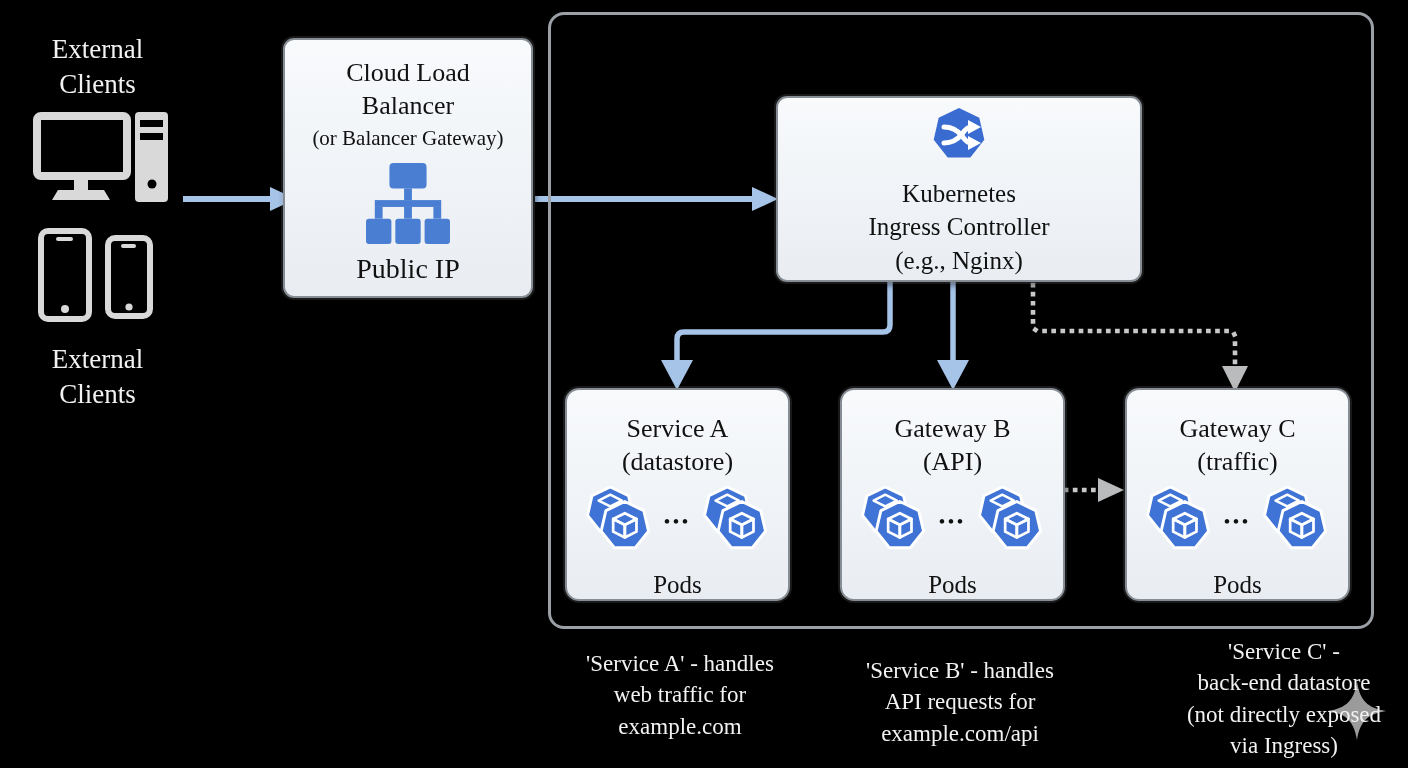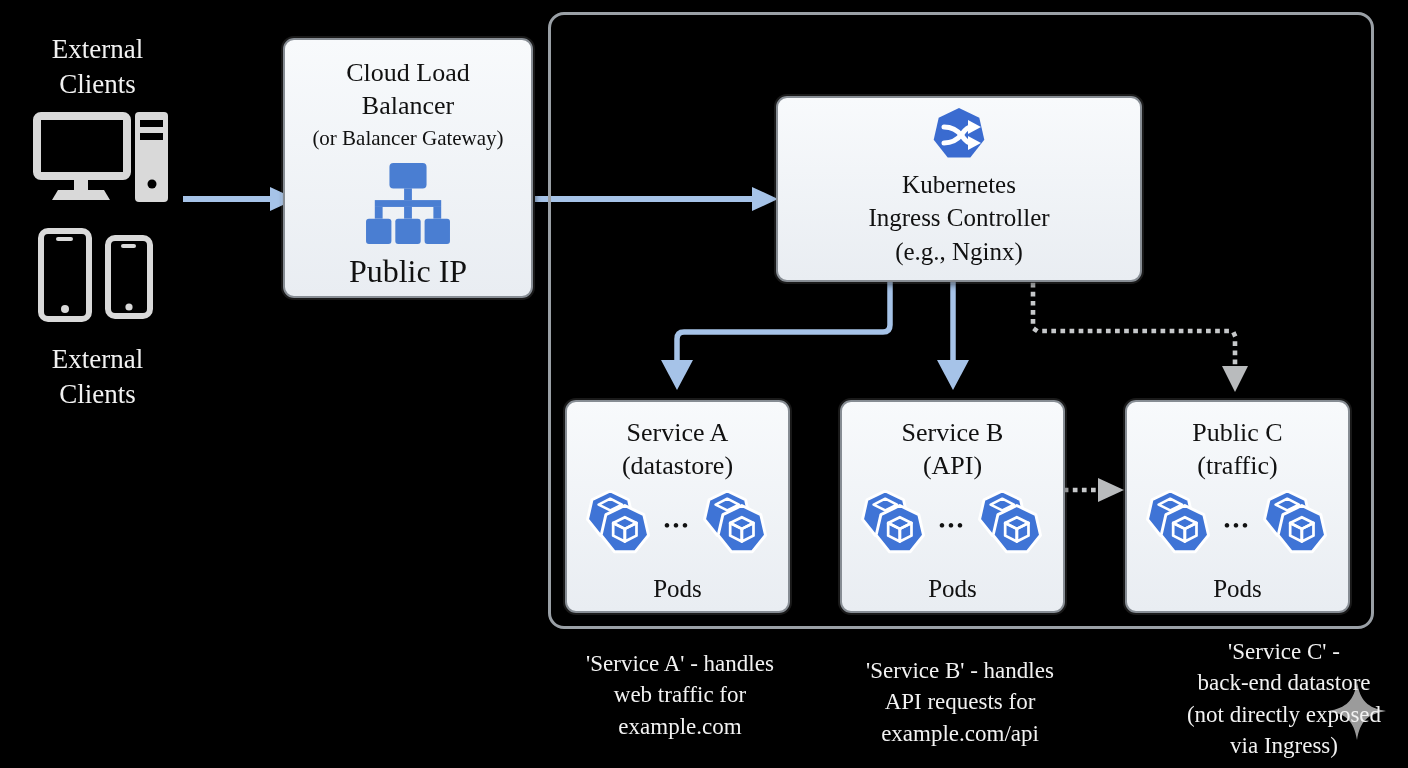--- a/index.html
+++ b/index.html
@@ -11,30 +11,30 @@
           text-align:center;}
   .caption{position:absolute;color:var(--text-light,#f2f2f2);font-size:23px;line-height:1.36;
            text-align:center;white-space:pre-line;z-index:3;}
 
   .box{position:absolute;background:linear-gradient(180deg,var(--box-bg-top,#f8fafc),var(--box-bg-bottom,#e9edf2));
        border:2px solid var(--box-border,#878d94);border-radius:11px;z-index:2;
        box-shadow:0 0 0 2px rgba(255,255,255,0.10),2px 3px 6px rgba(0,0,0,0.55);
        display:flex;flex-direction:column;align-items:center;color:var(--text-dark,#111);}
   .box-title{font-size:26px;line-height:1.28;text-align:center;}
   .box-subtitle{font-size:21px;line-height:1.25;text-align:center;margin-top:2px;}
-  .box-footer{font-size:32px;margin-top:8px;}
+  .box-footer{font-size:28px;margin-top:8px;}
   .pre{white-space:pre-line;}
 
   .lb{left:283px;top:38px;width:250px;height:260px;padding-top:16px;}
   .cluster{position:absolute;left:548px;top:12px;width:826px;height:617px;
            border:3px solid var(--cluster-border,#9aa0a6);border-radius:16px;z-index:1;}
   .ingress{left:776px;top:96px;width:366px;height:186px;padding-top:10px;}
-  .ingress .box-title{font-size:25px;line-height:1.33;margin-top:6px;}
-
-  .svc{top:400px;width:225px;height:213px;padding-top:14px;}
+  .ingress .box-title{font-size:25px;line-height:1.33;margin-top:15px;}
+
+  .svc{top:388px;width:225px;height:213px;padding-top:22px;border-radius:14px;}
   .svc-a{left:565px;} .svc-b{left:840px;} .svc-c{left:1125px;}
   .pods-row{display:flex;align-items:center;gap:10px;margin-top:6px;height:70px;}
   .ellipsis{font-size:17px;font-weight:bold;letter-spacing:3px;color:#111;transform:translateY(2px);}
   .pods-label{font-size:25px;margin-top:16px;}
 
   .overlay{position:absolute;left:0;top:0;z-index:1;}
   .icon-abs{position:absolute;}
   .sparkle{position:absolute;left:1328px;top:682px;z-index:2;}
 </style>
 </head>
@@ -146,36 +146,36 @@
         </svg>
       <span class="ellipsis">•••</span>
       <svg width="70" height="68" viewBox="0 0 72 70">
           <use href="#podpair"></use>
         </svg>
     </div>
     <div class="pods-label">Pods</div>
   </div>
 
   <div class="box svc svc-b">
-    <div class="box-title">Service B</div>
+    <div class="box-title">Gateway B</div>
     <div class="box-title">(API)</div>
     <div class="pods-row">
       <svg width="70" height="68" viewBox="0 0 72 70">
           <use href="#podpair"></use>
         </svg>
       <span class="ellipsis">•••</span>
       <svg width="70" height="68" viewBox="0 0 72 70">
           <use href="#podpair"></use>
         </svg>
     </div>
     <div class="pods-label">Pods</div>
   </div>
 
   <div class="box svc svc-c">
-    <div class="box-title">Public C</div>
+    <div class="box-title">Gateway C</div>
     <div class="box-title">(traffic)</div>
     <div class="pods-row">
       <svg width="70" height="68" viewBox="0 0 72 70">
           <use href="#podpair"></use>
         </svg>
       <span class="ellipsis">•••</span>
       <svg width="70" height="68" viewBox="0 0 72 70">
           <use href="#podpair"></use>
         </svg>
     </div>

